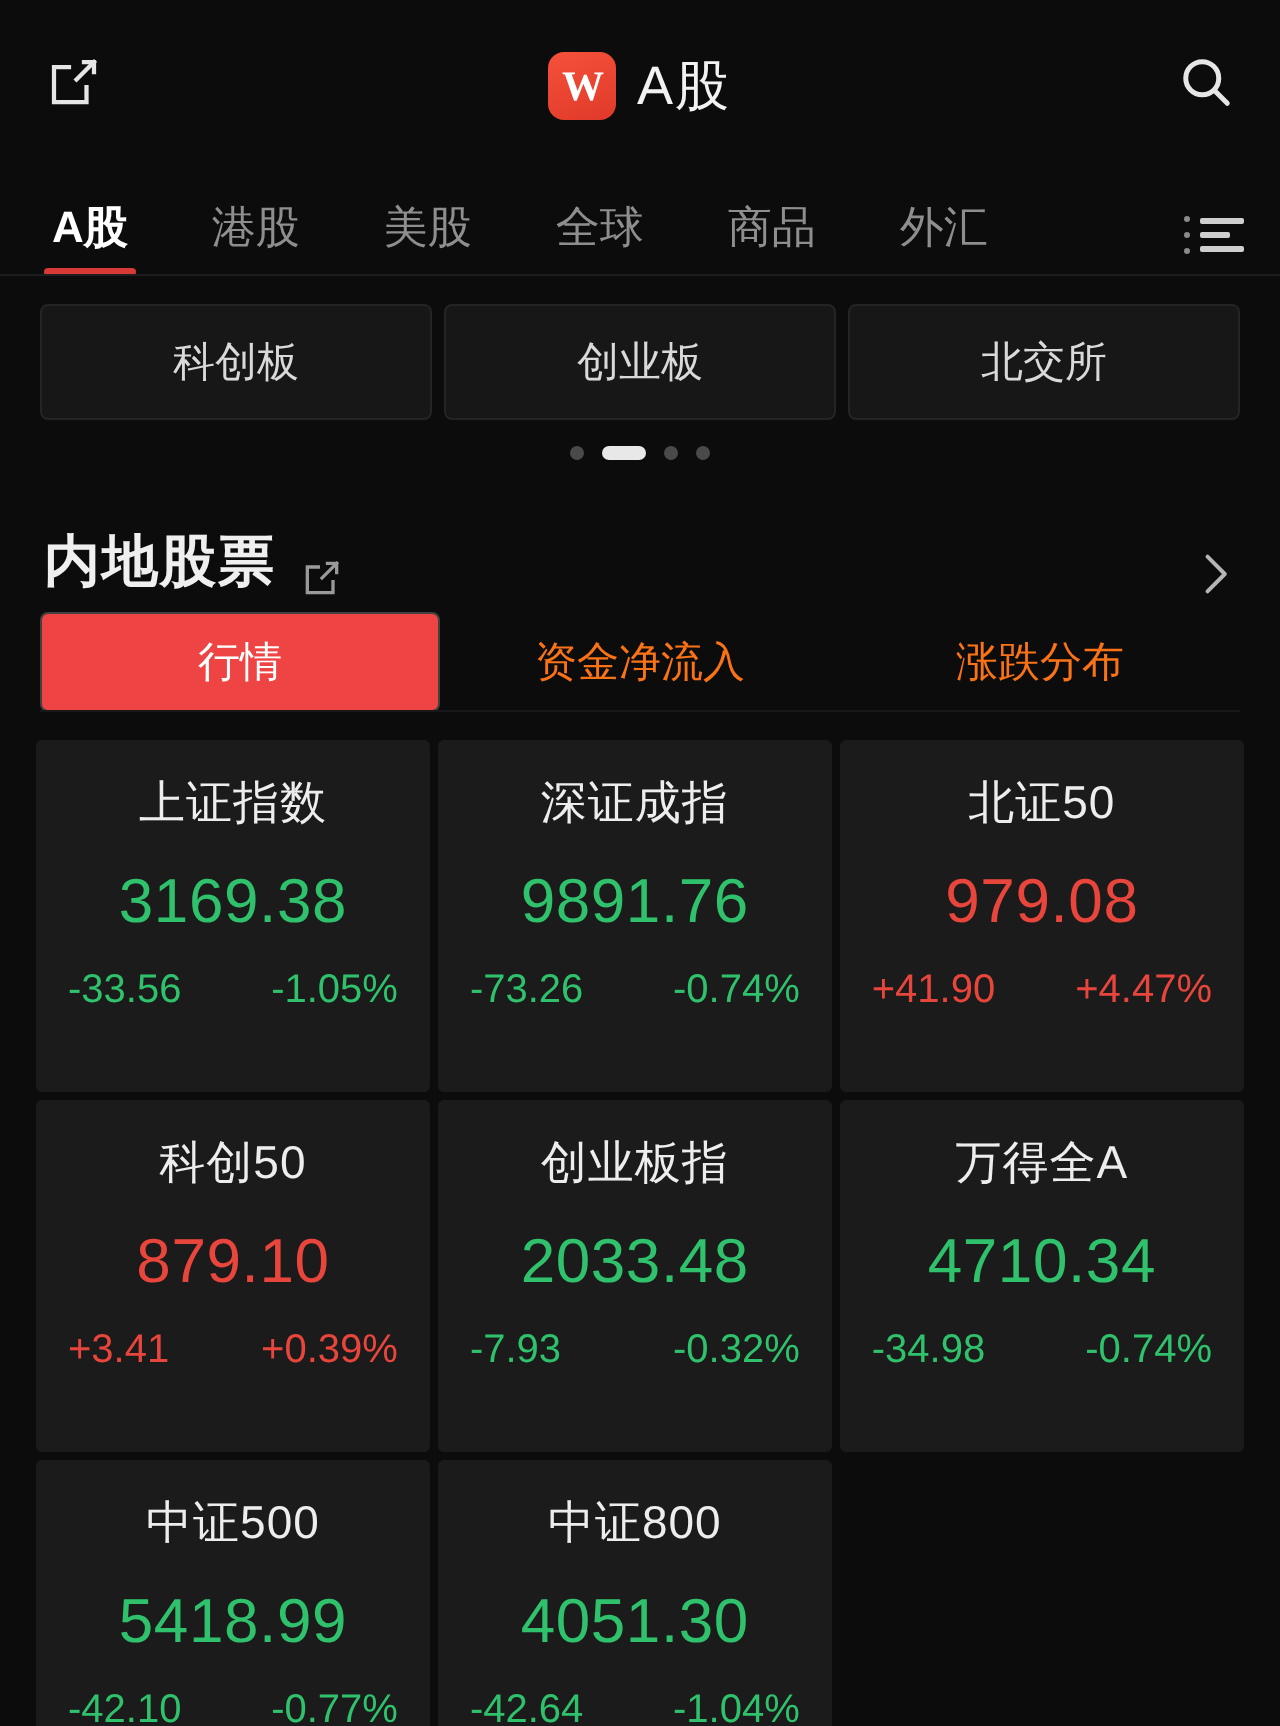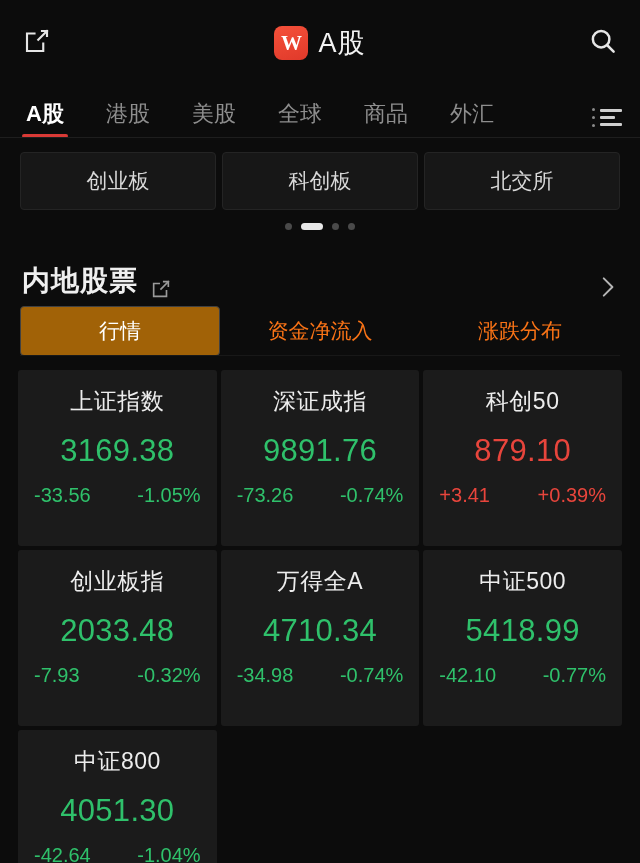--- a/index.html
+++ b/index.html
@@ -170,21 +170,21 @@
   .seg {
     flex: 1;
     height: 50px;
     display: flex; align-items: center; justify-content: center;
     color: #f97316;
     font-size: 21px;
     border-radius: 4px;
     border: 1px solid transparent;
   }
   .seg.active {
-    background: #a16207;
+    background: #ef4444;
     color: #ffffff;
     border-color: #414141;
   }
 
   
   .grid {
     display: grid;
     grid-template-columns: repeat(3, 1fr);
     gap: 4px;
     padding: 14px 18px 0 18px;
@@ -280,24 +280,24 @@
     <span class="menu-bars">
       <i></i>
         <i class="short"></i>
         <i></i>
     </span>
   </div>
 </div>
 
 <div class="chips">
   <div class="chip">
+    <span>科创板</span>
+  </div>
+  <div class="chip">
     <span>创业板</span>
-  </div>
-  <div class="chip">
-    <span>科创板</span>
   </div>
   <div class="chip">
     <span>北交所</span>
   </div>
 </div>
 
 <div class="pager">
   <span class="dot"></span>
   <span class="dot active"></span>
   <span class="dot"></span>
@@ -346,20 +346,28 @@
 
   <div class="idx-card">
     <span class="idx-name">深证成指</span>
     <span class="idx-price down">9891.76</span>
     <span class="idx-row">
       <span class="down">-73.26</span>
       <span class="down">-0.74%</span>
     </span>
   </div>
 
+  <div class="idx-card">
+    <span class="idx-name">北证50</span>
+    <span class="idx-price up">979.08</span>
+    <span class="idx-row">
+      <span class="up">+41.90</span>
+      <span class="up">+4.47%</span>
+    </span>
+  </div>
 
   <div class="idx-card">
     <span class="idx-name">科创50</span>
     <span class="idx-price up">879.10</span>
     <span class="idx-row">
       <span class="up">+3.41</span>
       <span class="up">+0.39%</span>
     </span>
   </div>
 

